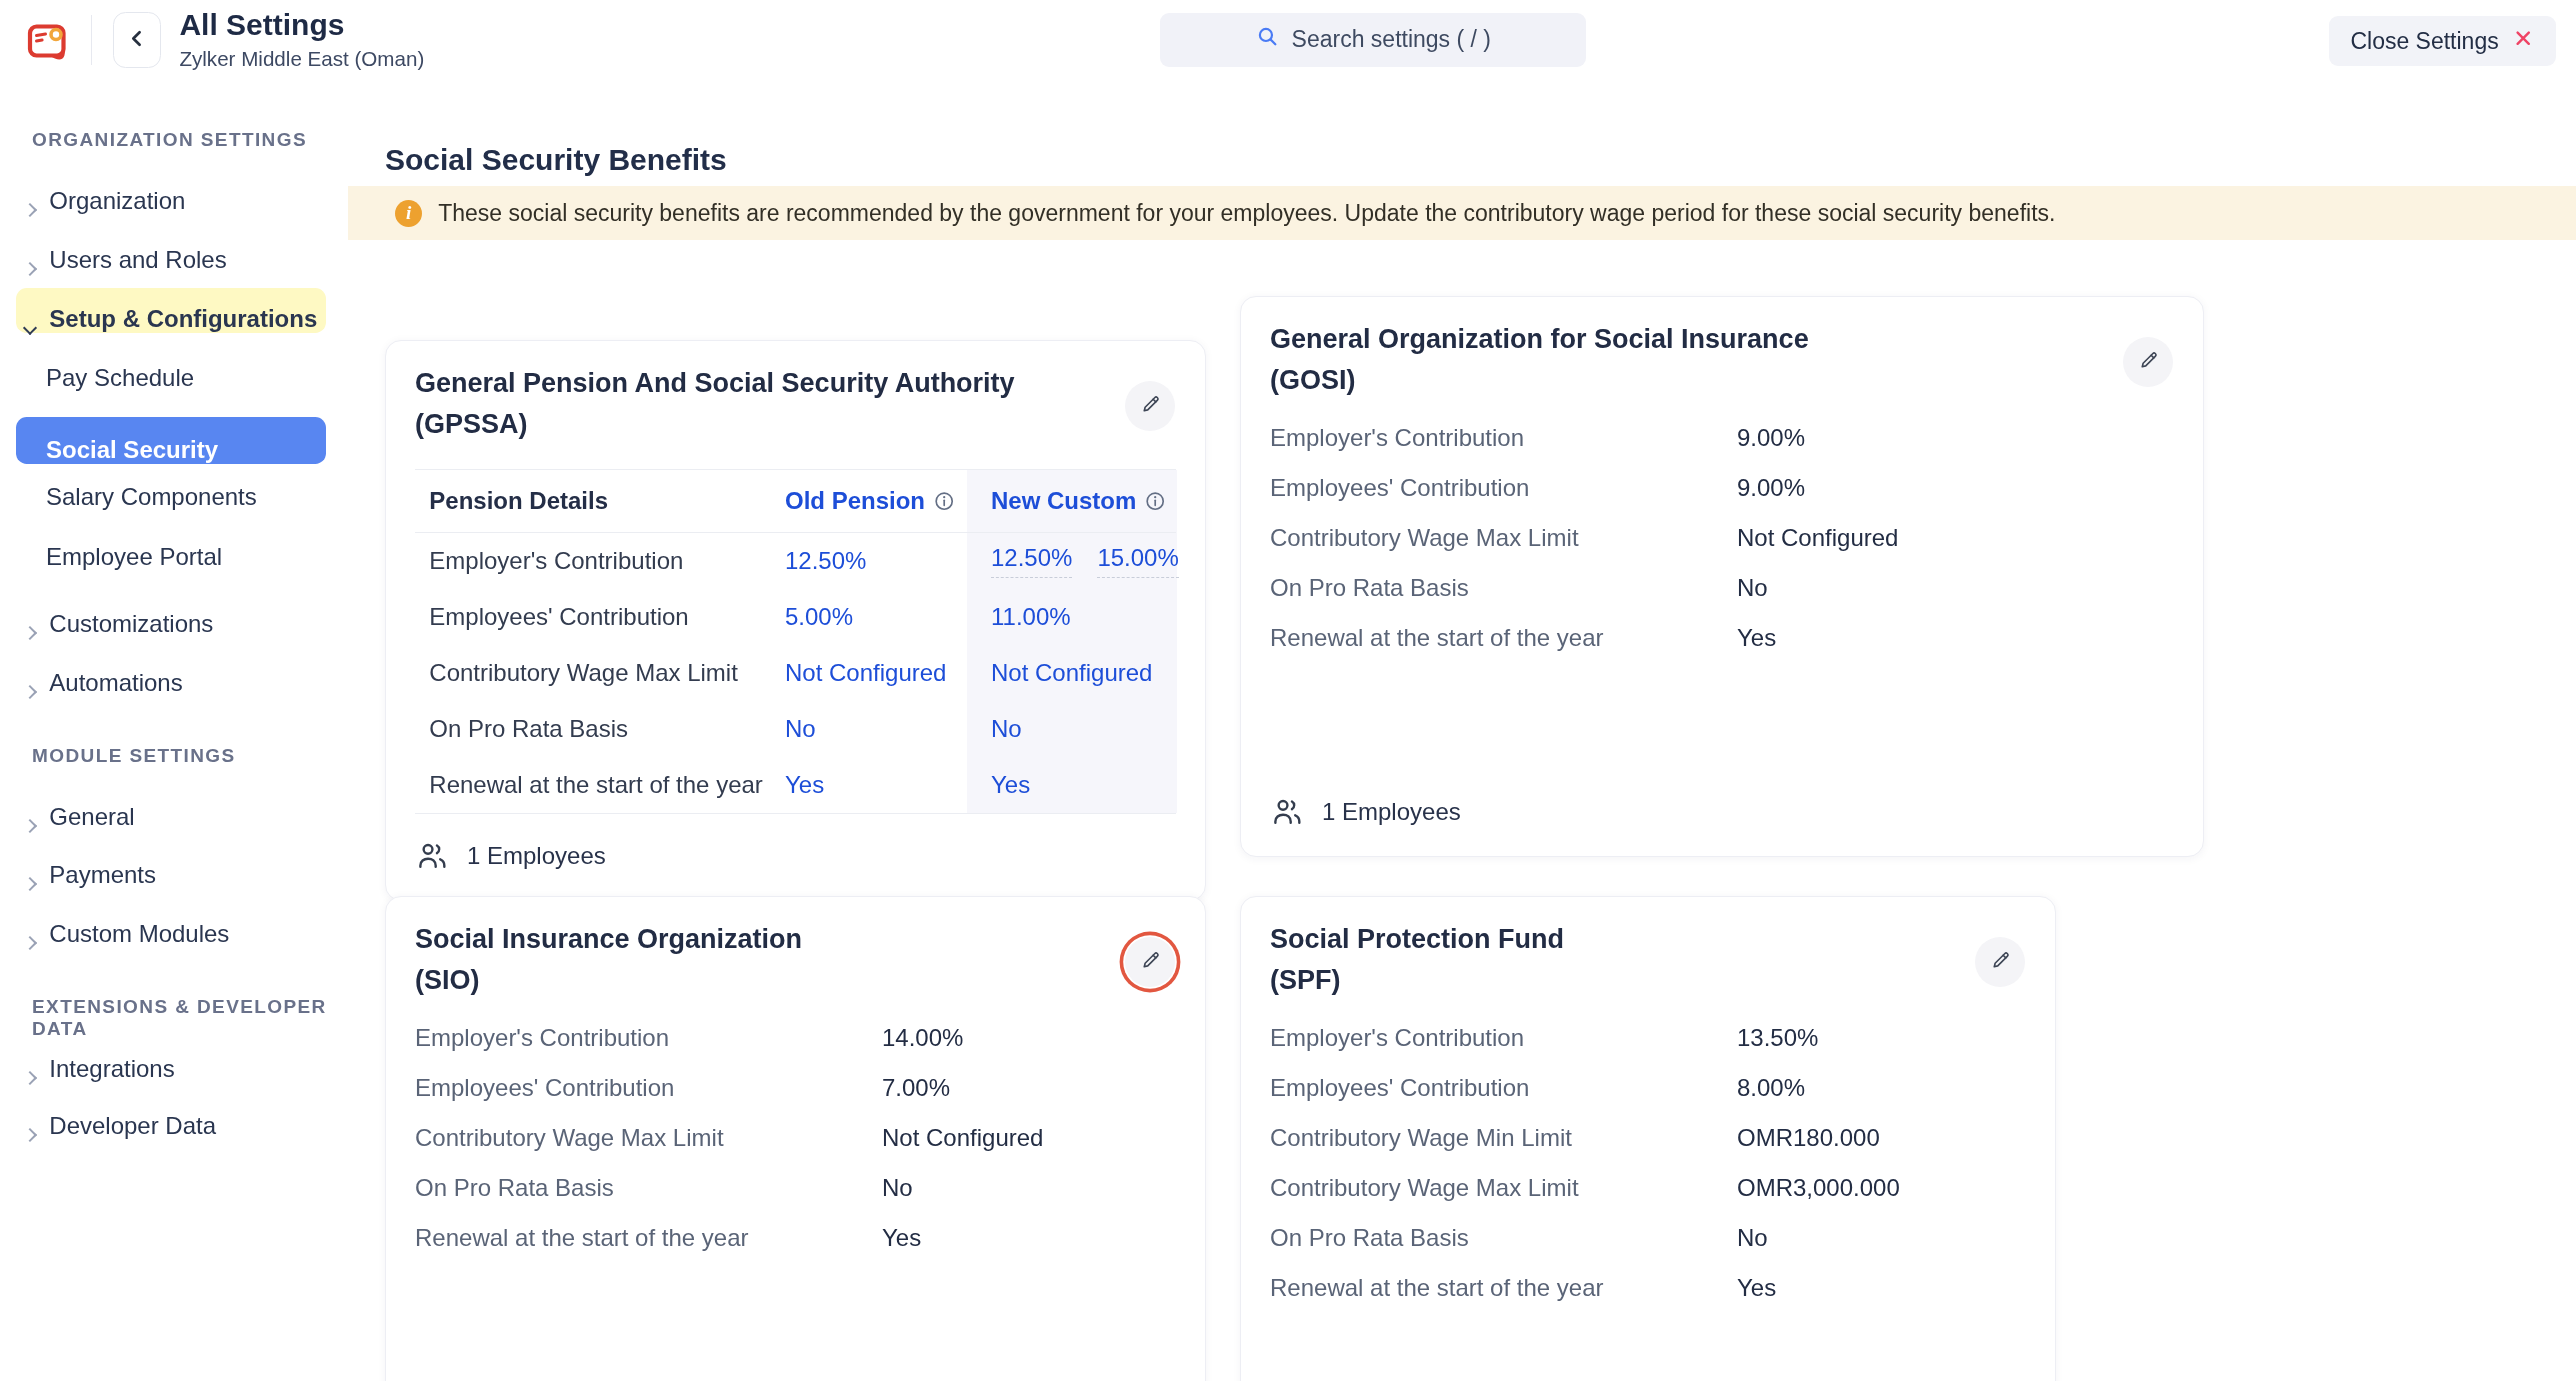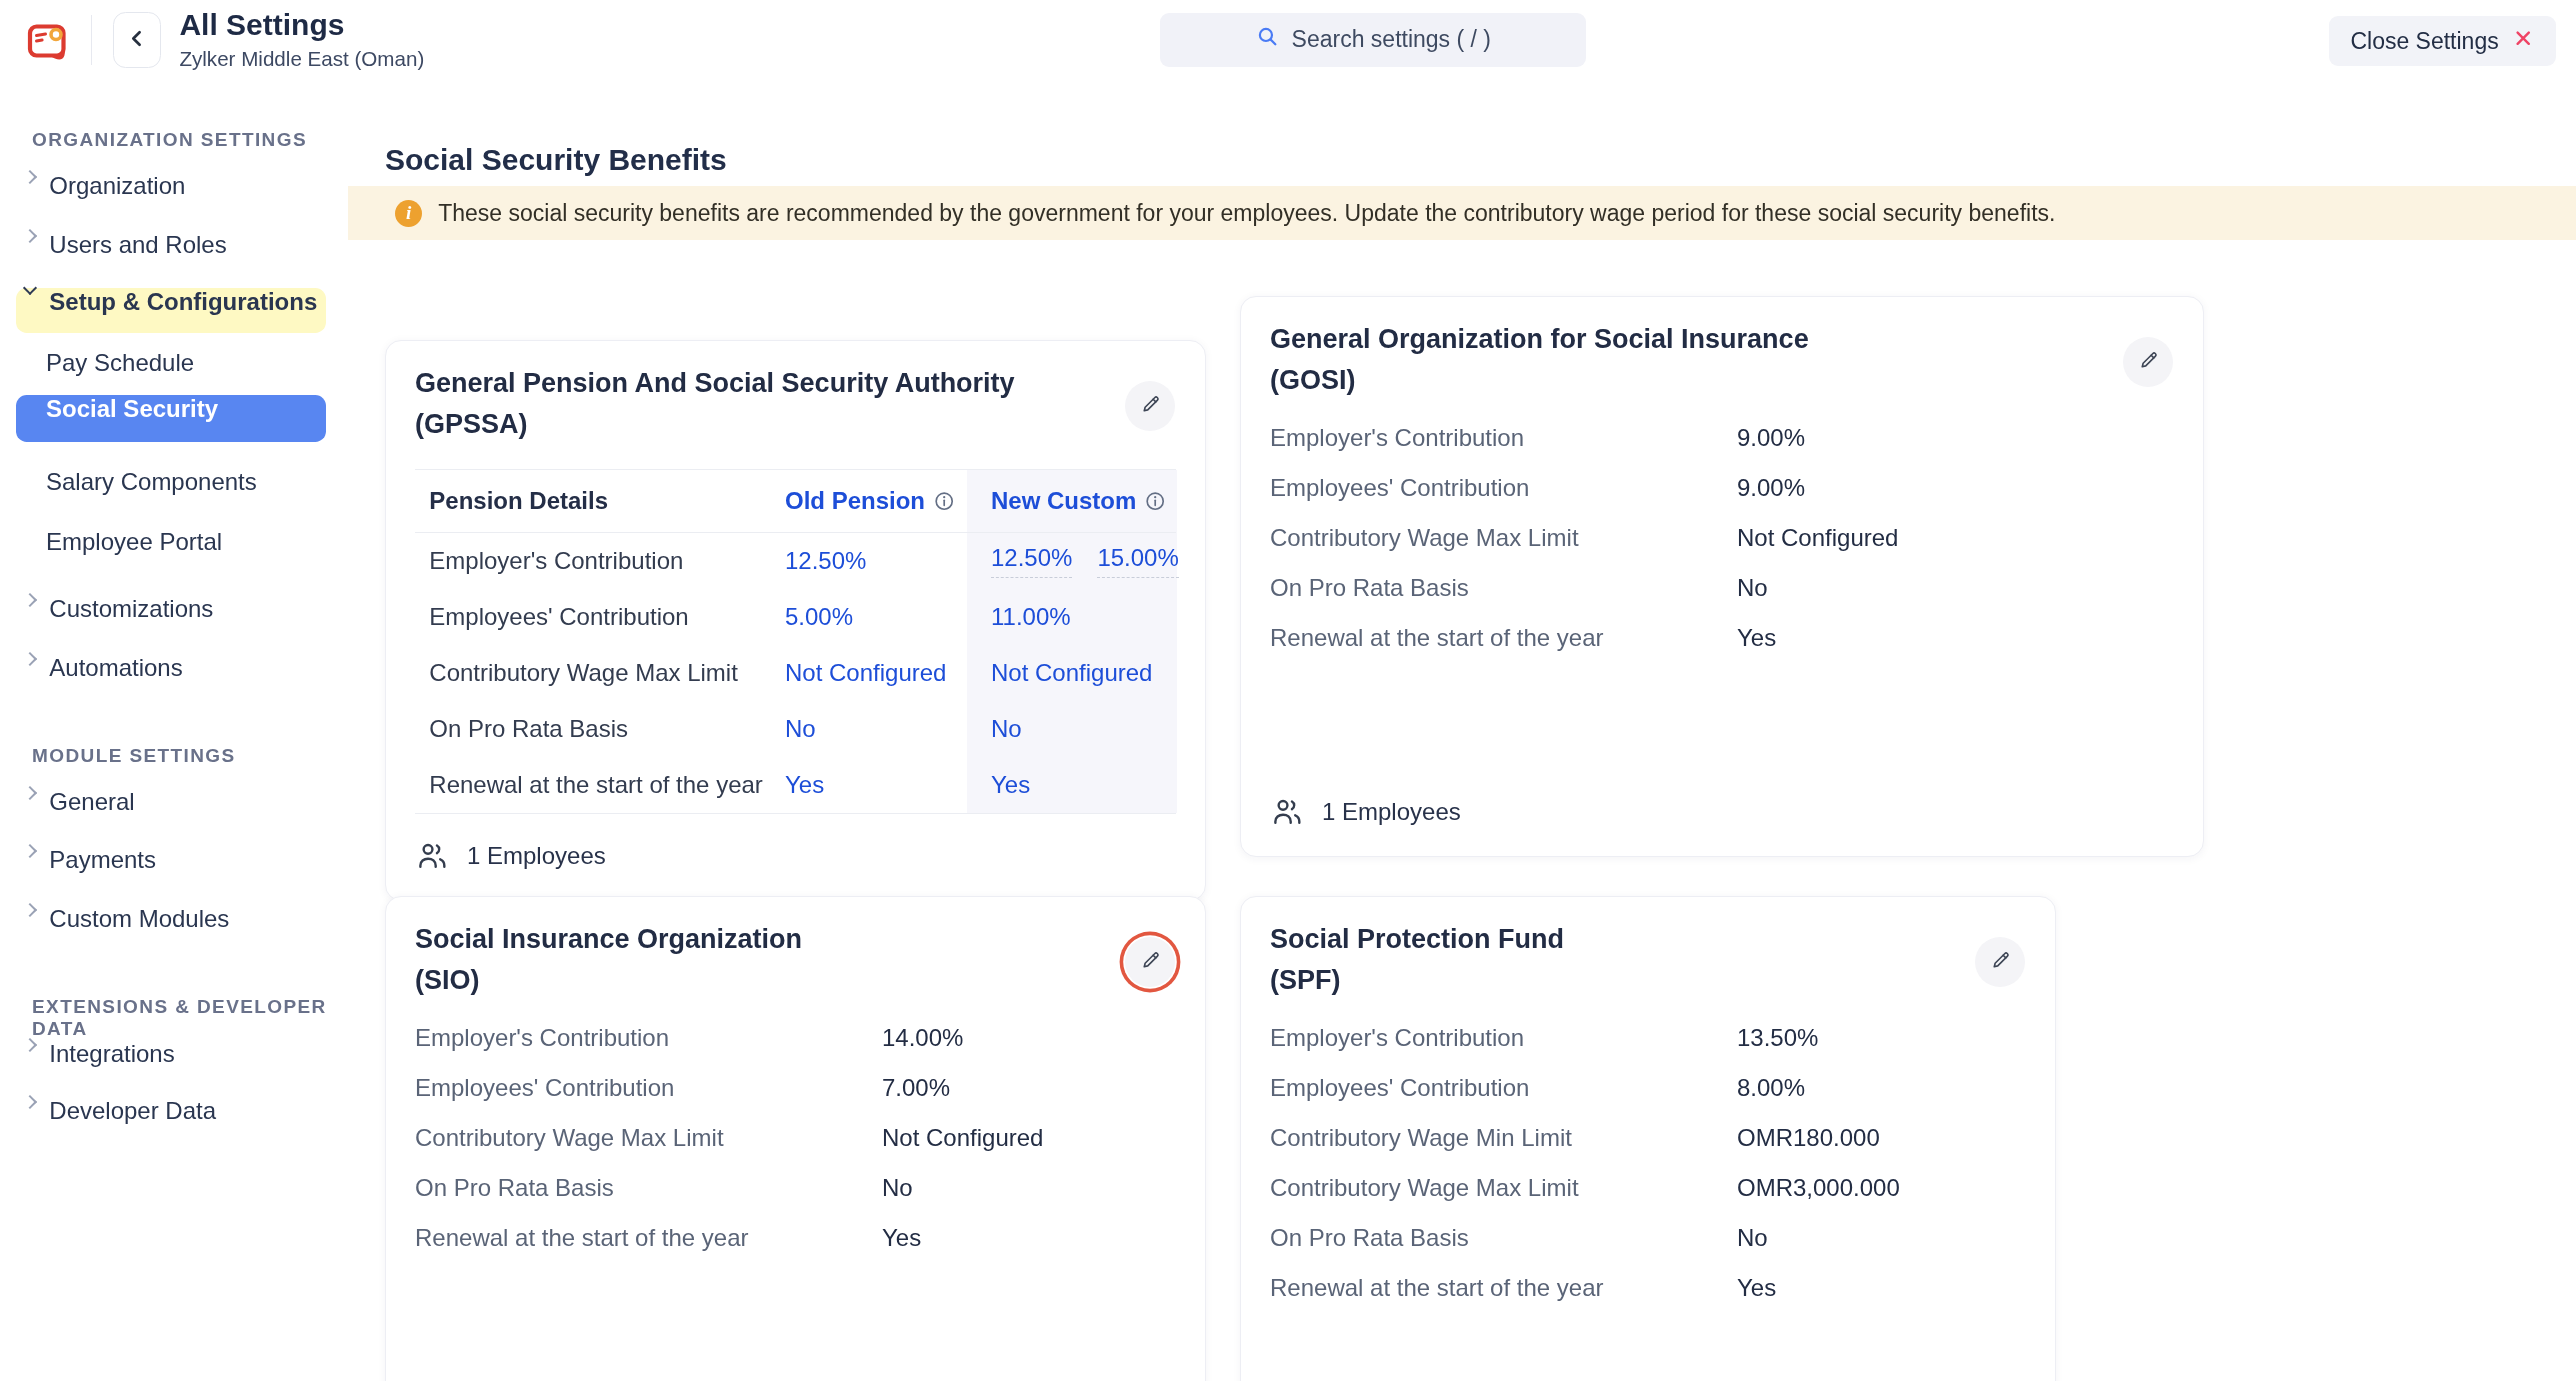--- a/index.html
+++ b/index.html
@@ -17,21 +17,21 @@
   .hdr-sub{font-size:20.6px;color:#3D4963;margin-top:4.5px;}
   .search{position:absolute;left:1160px;top:12.5px;width:426px;height:54px;border-radius:9px;background:#F1F2F8;
     display:flex;align-items:center;justify-content:center;gap:11.6px;font-size:23px;color:#3E4A61;cursor:text;}
   .close-btn{position:absolute;right:20px;top:16px;height:50px;padding:0 21.5px;border-radius:9px;background:#F2F3F8;
     display:flex;align-items:center;gap:13.4px;font-size:23px;color:#232E45;border:none;cursor:pointer;
     font-family:"Liberation Sans",sans-serif;}
 
   
   .sidebar{position:absolute;left:0;top:79px;bottom:0;width:384px;background:#fff;border-right:0.9px solid #EBEDF3;}
   .sec-h{position:absolute;left:32px;font-size:19px;font-weight:700;letter-spacing:1.4px;color:#69718A;}
-  .s-item{position:absolute;left:16px;width:310px;height:43px;border-radius:10.7px;display:flex;align-items:flex-start;
+  .s-item{position:absolute;left:16px;width:310px;height:43px;border-radius:10.7px;display:flex;align-items:flex-end;
     font-size:24px;font-weight:500;color:#2A3650;cursor:pointer;}
   .s-item .chev{display:inline-block;width:10px;height:10px;border-right:2.3px solid #9AA2B5;
     border-bottom:2.3px solid #9AA2B5;transform:rotate(-45deg);margin:0 14.3px 0 9px;flex:0 0 auto;}
   .s-item .chev.down{transform:rotate(45deg);border-color:#2F3B55;margin-top:-5.4px;}
   .s-item.child{padding-left:30px;}
   .s-item.group-open{background:#fef9c3;height:45px;font-weight:600;}
   .s-item.selected{background:#5886F1;color:#fff;font-weight:700;height:47px;}
 
   
   .main{position:absolute;left:341px;top:79px;right:0;bottom:0;background:#fff;overflow:hidden;}
@@ -134,21 +134,21 @@
     <span class="chev"></span>
     <span>Users and Roles</span>
   </div>
   <div class="s-item group-open" style="top:209px">
     <span class="chev down"></span>
     <span>Setup &amp; Configurations</span>
   </div>
   <div class="s-item child" style="top:270px">
     <span>Pay Schedule</span>
   </div>
-  <div class="s-item child selected" style="top:316px">
+  <div class="s-item child selected" style="top:338px">
     <span>Social Security</span>
   </div>
   <div class="s-item child" style="top:389px">
     <span>Salary Components</span>
   </div>
   <div class="s-item child" style="top:449px">
     <span>Employee Portal</span>
   </div>
   <div class="s-item" style="top:516px">
     <span class="chev"></span>

